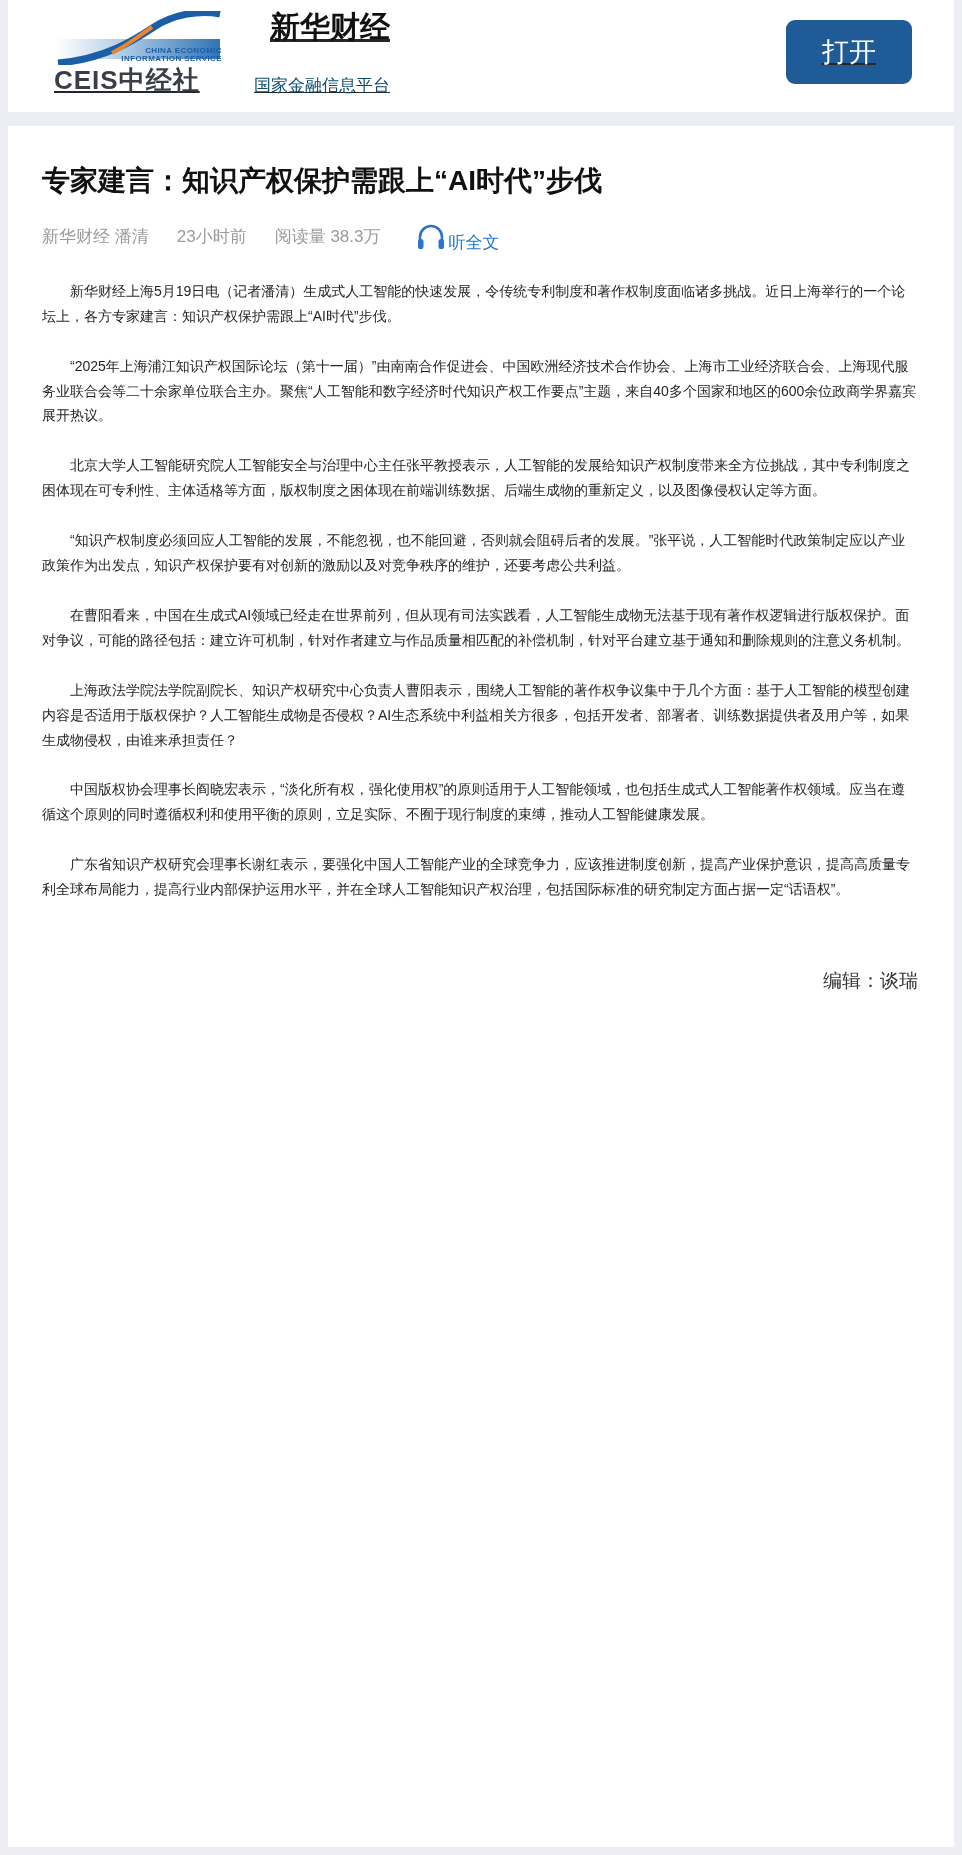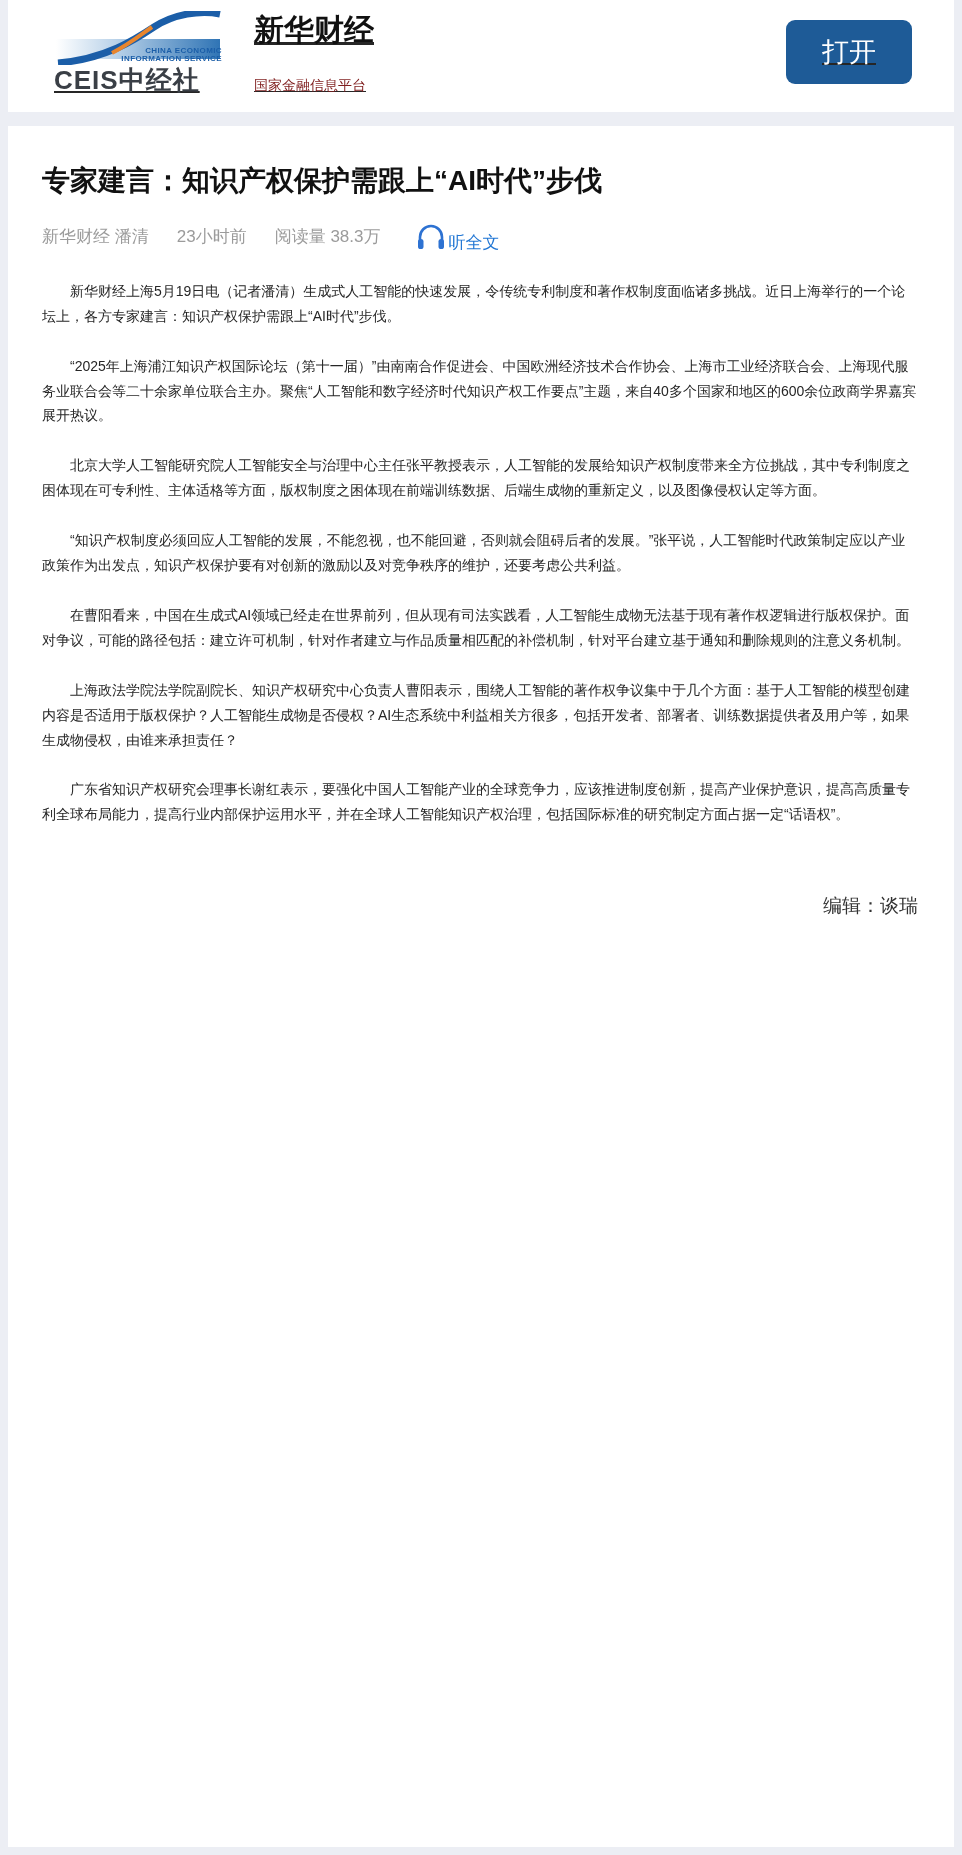--- a/index.html
+++ b/index.html
@@ -35,21 +35,21 @@
   .logo-en{
     position:absolute;right:4px;top:36px;text-align:right;
     font-size:8px;font-weight:bold;color:var(--logo-blue);letter-spacing:.4px;
   }
   .logo-abbr{
     margin-top:2px;font-size:26px;font-weight:bold;color:var(--logo-dark);
     letter-spacing:1px;
   }
   .app-id{margin-left:28px;}
   .app-title{font-size:30px;font-weight:bold;color:var(--title-ink);text-align:right;}
-  .app-subtitle{font-size:14px;color:#7f1d1d;margin-top:26px;}
+  .app-subtitle{font-size:17px;color:#0c4a6e;margin-top:26px;}
   .open-btn{
     margin-left:auto;width:126px;height:64px;border:none;cursor:pointer;
     background:var(--button-blue);color:#fff;font-size:27px;
     font-family:inherit;border-radius:9px;
   }
 
   
   .article{
     margin:14px 8px 0;background:var(--card-bg);
     padding:30px 36px 28px 34px;min-height:1721px;
@@ -139,18 +139,19 @@
     </div>
 
 
     <div class="body">
       <p>新华财经上海5月19日电（记者潘清）生成式人工智能的快速发展，令传统专利制度和著作权制度面临诸多挑战。近日上海举行的一个论坛上，各方专家建言：知识产权保护需跟上“AI时代”步伐。</p>
       <p>“2025年上海浦江知识产权国际论坛（第十一届）”由南南合作促进会、中国欧洲经济技术合作协会、上海市工业经济联合会、上海现代服务业联合会等二十余家单位联合主办。聚焦“人工智能和数字经济时代知识产权工作要点”主题，来自40多个国家和地区的600余位政商学界嘉宾展开热议。</p>
       <p>北京大学人工智能研究院人工智能安全与治理中心主任张平教授表示，人工智能的发展给知识产权制度带来全方位挑战，其中专利制度之困体现在可专利性、主体适格等方面，版权制度之困体现在前端训练数据、后端生成物的重新定义，以及图像侵权认定等方面。</p>
       <p>“知识产权制度必须回应人工智能的发展，不能忽视，也不能回避，否则就会阻碍后者的发展。”张平说，人工智能时代政策制定应以产业政策作为出发点，知识产权保护要有对创新的激励以及对竞争秩序的维护，还要考虑公共利益。</p>
       <p>在曹阳看来，中国在生成式AI领域已经走在世界前列，但从现有司法实践看，人工智能生成物无法基于现有著作权逻辑进行版权保护。面对争议，可能的路径包括：建立许可机制，针对作者建立与作品质量相匹配的补偿机制，针对平台建立基于通知和删除规则的注意义务机制。</p>
       <p>上海政法学院法学院副院长、知识产权研究中心负责人曹阳表示，围绕人工智能的著作权争议集中于几个方面：基于人工智能的模型创建内容是否适用于版权保护？人工智能生成物是否侵权？AI生态系统中利益相关方很多，包括开发者、部署者、训练数据提供者及用户等，如果生成物侵权，由谁来承担责任？</p>
+      <p>中国版权协会理事长阎晓宏表示，“淡化所有权，强化使用权”的原则适用于人工智能领域，也包括生成式人工智能著作权领域。应当在遵循这个原则的同时遵循权利和使用平衡的原则，立足实际、不囿于现行制度的束缚，推动人工智能健康发展。</p>
       <p>广东省知识产权研究会理事长谢红表示，要强化中国人工智能产业的全球竞争力，应该推进制度创新，提高产业保护意识，提高高质量专利全球布局能力，提高行业内部保护运用水平，并在全球人工智能知识产权治理，包括国际标准的研究制定方面占据一定“话语权”。</p>
     </div>
 
     <div class="editor">编辑：谈瑞</div>
   </main>
 </div>
 
 </body></html>

